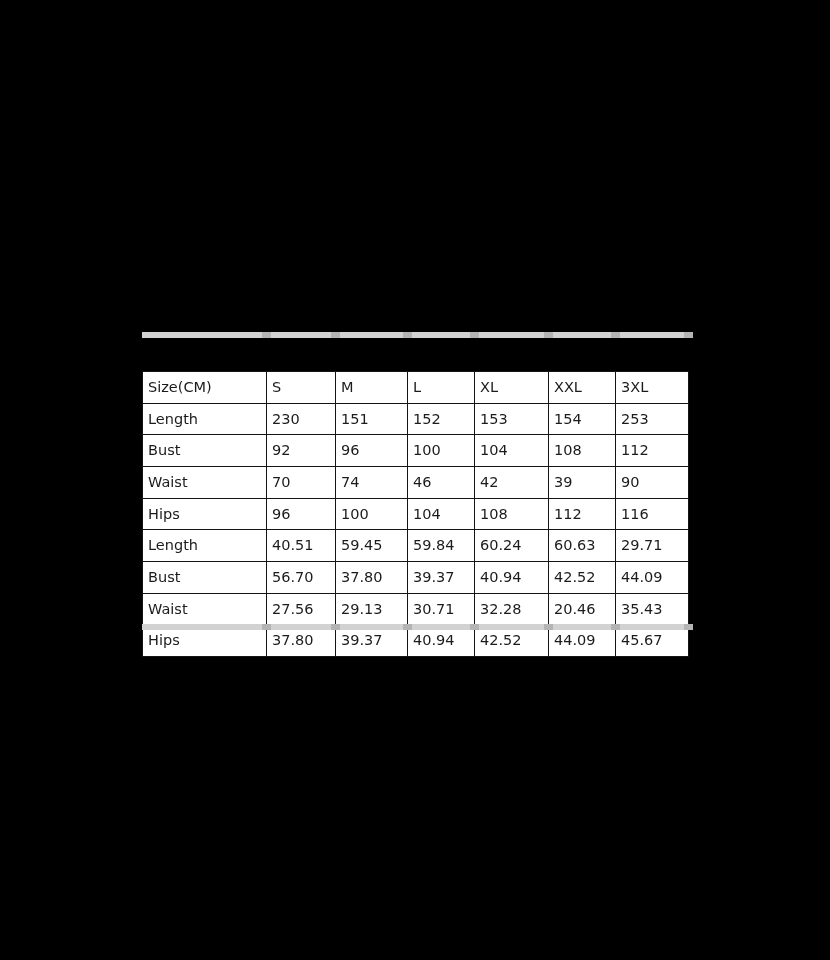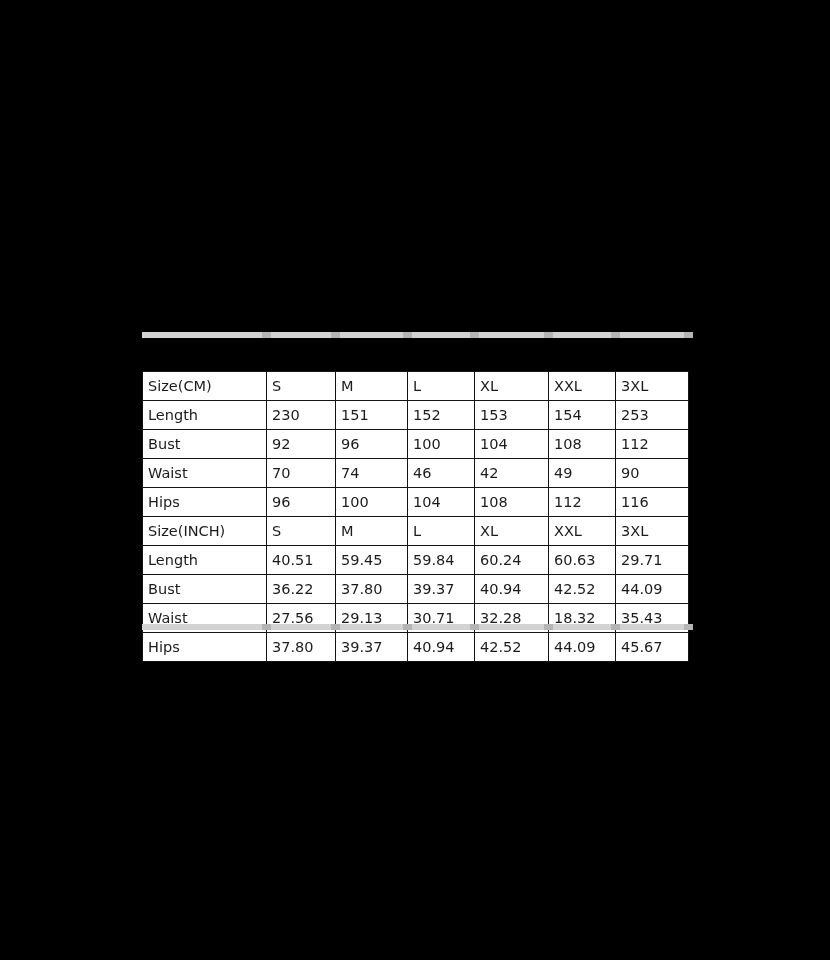--- a/index.html
+++ b/index.html
@@ -128,71 +128,62 @@
         <td>108</td>
         <td>112</td>
       </tr>
 
       <tr>
         <td class="row-label">Waist</td>
         <td>70</td>
         <td>74</td>
         <td>46</td>
         <td>42</td>
-        <td>49</td>
+        <td>39</td>
         <td>90</td>
       </tr>
 
       <tr>
         <td class="row-label">Hips</td>
         <td>96</td>
         <td>100</td>
         <td>104</td>
         <td>108</td>
         <td>112</td>
         <td>116</td>
       </tr>
 
-      <tr>
-        <td class="hdr-cell">Size(INCH)</td>
-        <td class="hdr-cell">S</td>
-        <td class="hdr-cell">M</td>
-        <td class="hdr-cell">L</td>
-        <td class="hdr-cell">XL</td>
-        <td class="hdr-cell">XXL</td>
-        <td class="hdr-cell">3XL</td>
-      </tr>
 
       <tr>
         <td class="row-label">Length</td>
         <td>40.51</td>
         <td>59.45</td>
         <td>59.84</td>
         <td>60.24</td>
         <td>60.63</td>
         <td>29.71</td>
       </tr>
 
       <tr>
         <td class="row-label">Bust</td>
-        <td>36.22</td>
+        <td>56.70</td>
         <td>37.80</td>
         <td>39.37</td>
         <td>40.94</td>
         <td>42.52</td>
         <td>44.09</td>
       </tr>
 
       <tr>
         <td class="row-label">Waist</td>
         <td>27.56</td>
         <td>29.13</td>
         <td>30.71</td>
         <td>32.28</td>
-        <td>18.32</td>
+        <td>20.46</td>
         <td>35.43</td>
       </tr>
 
       <tr>
         <td class="row-label">Hips</td>
         <td>37.80</td>
         <td>39.37</td>
         <td>40.94</td>
         <td>42.52</td>
         <td>44.09</td>

